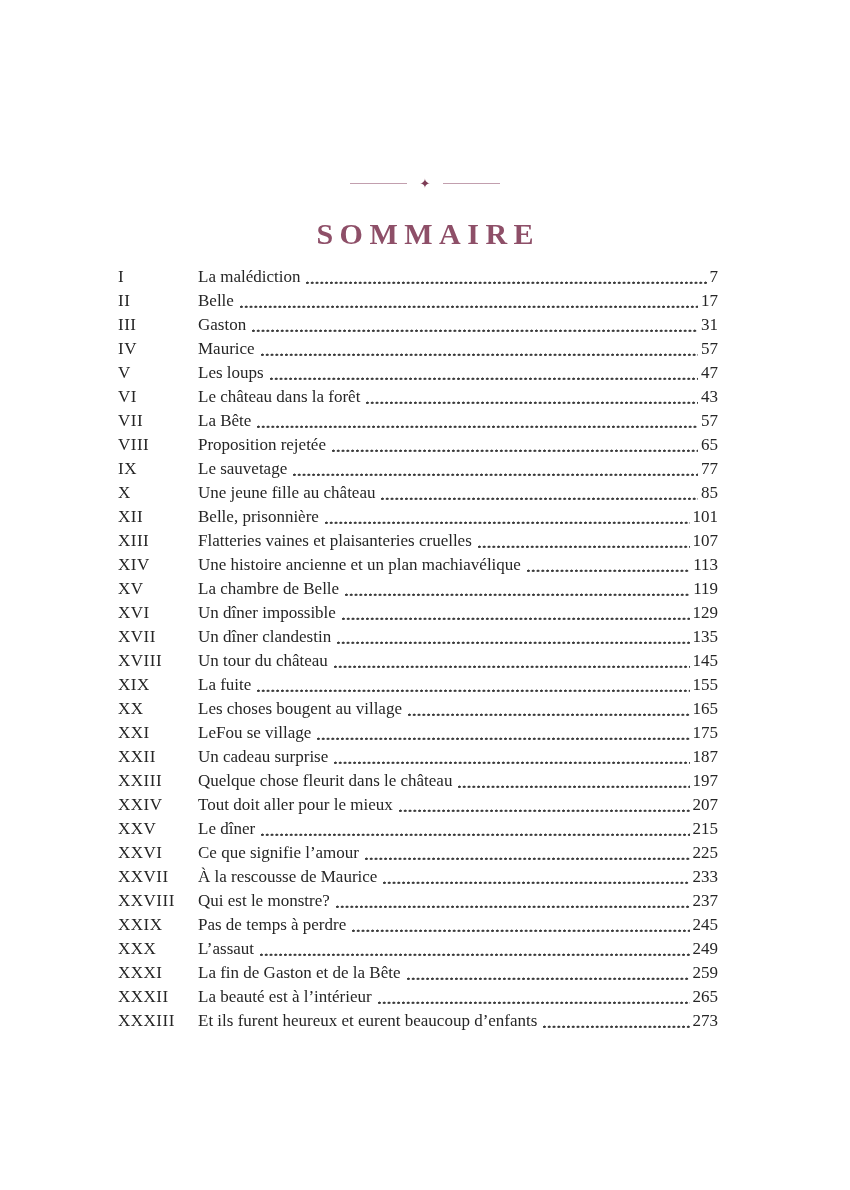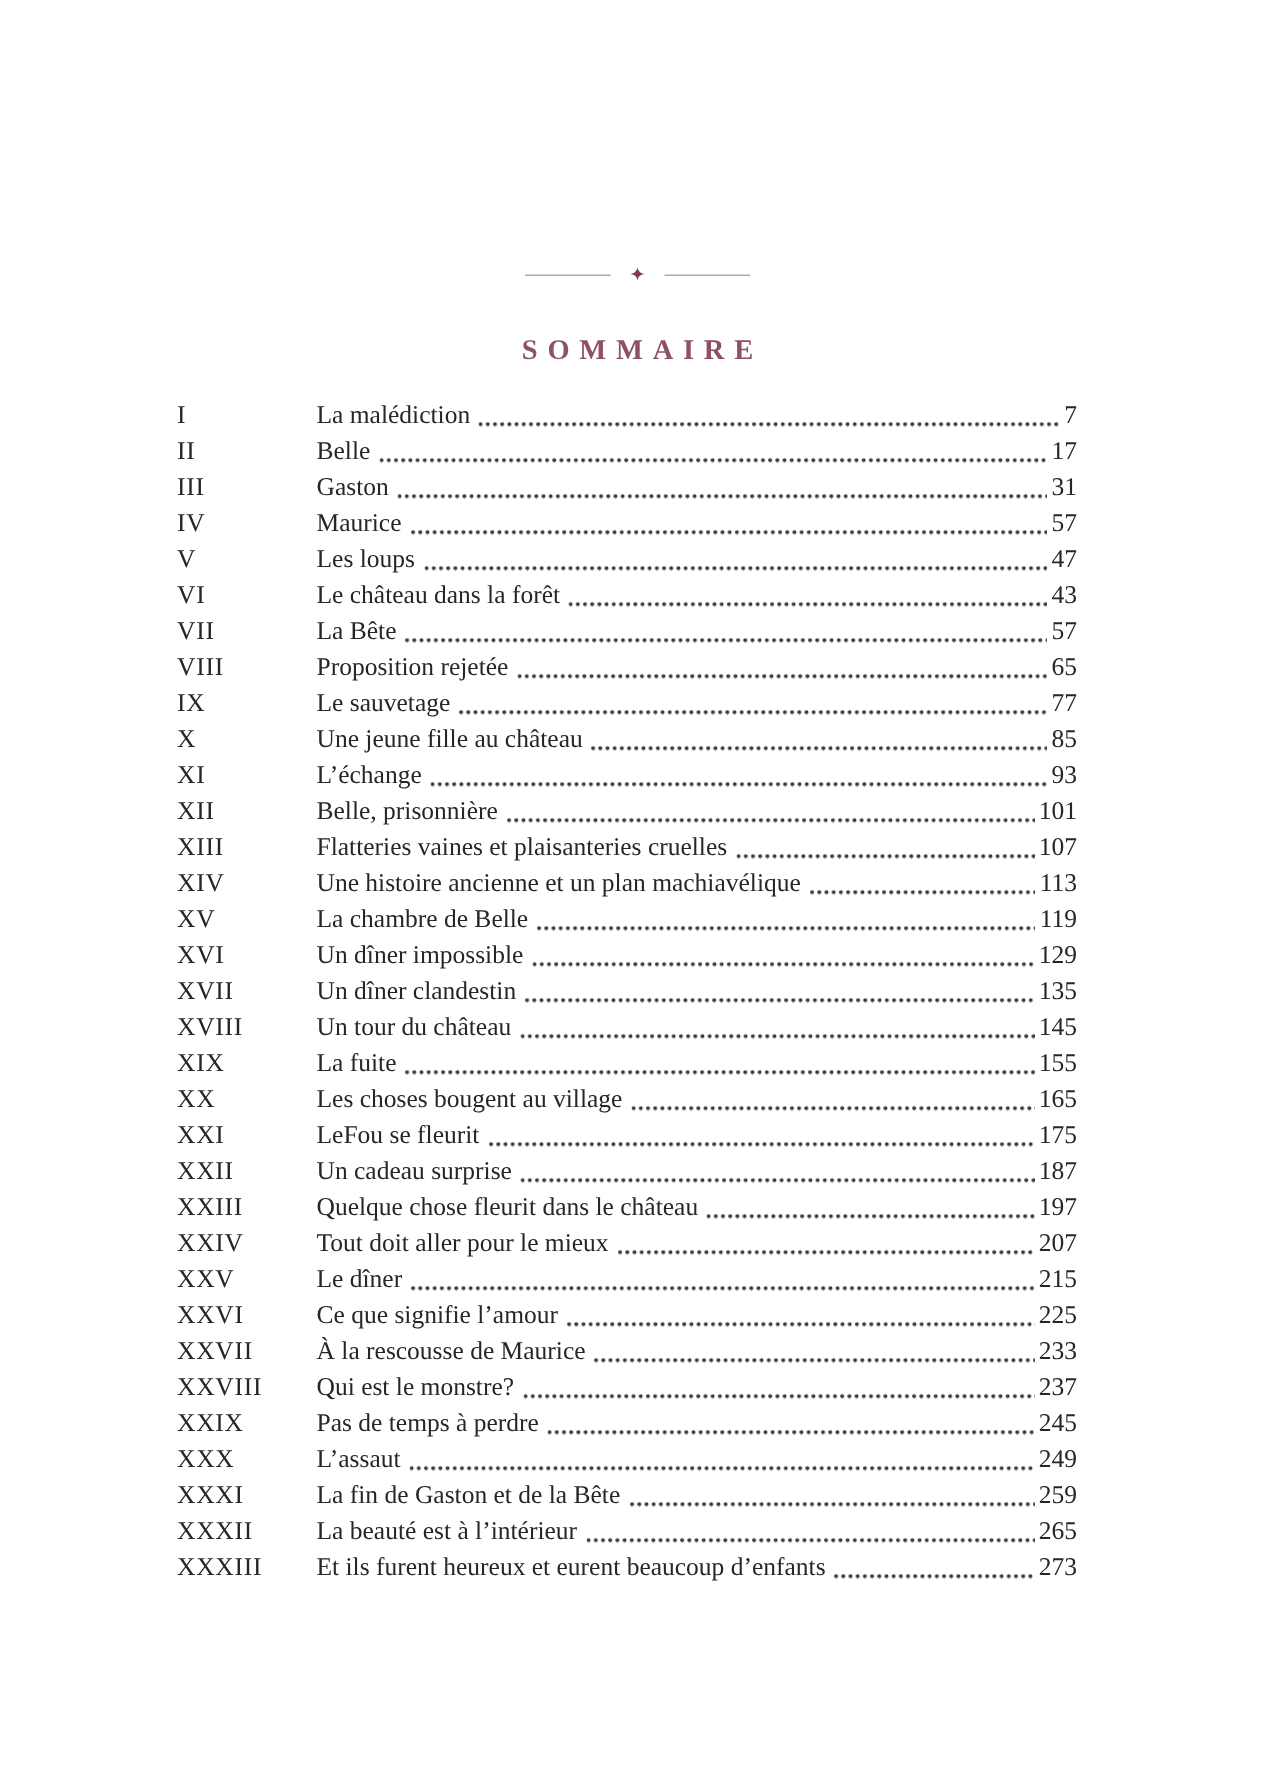--- a/index.html
+++ b/index.html
@@ -33,21 +33,21 @@
   }
   .orn-star {
     color: var(--accent-dark, #7d3c55);
     font-size: 13px;
     line-height: 1;
     transform: translateY(-0.5px);
   }
   .title {
     margin: 30px 0 0 0;
     font-weight: 600;
-    font-size: 19px;
+    font-size: 30px;
     line-height: 26px;
     text-align: center;
     letter-spacing: 6.5px;
     text-indent: 6.5px; 
     color: var(--accent, #8e4f68);
   }
   .toc {
     margin-top: 18px;
     padding: 0 132px 0 118px;
   }
@@ -58,21 +58,20 @@
     line-height: 24px;
     font-size: 17px;
     white-space: nowrap;
   }
   .roman {
     flex: 0 0 80px;
     letter-spacing: 0.5px;
   }
   .ctitle {
     flex: 0 0 auto;
-    margin-left: 13px;
   }
   .leader {
     flex: 1 1 auto;
     align-self: flex-end;
     height: 4px;
     margin: 0 3px 4.5px 6px;
     background-image: radial-gradient(circle at 1.4px 1.8px, var(--dots, #3c3c3c) 1.05px, transparent 1.55px);
     background-size: 4.8px 4px;
     background-repeat: repeat-x;
     background-position: left bottom;
@@ -159,26 +158,20 @@
     <span class="pnum">77</span>
   </div>
 
   <div class="toc-row">
     <span class="roman">X</span>
     <span class="ctitle">Une jeune fille au château</span>
     <span class="leader"></span>
     <span class="pnum">85</span>
   </div>
 
-  <div class="toc-row">
-    <span class="roman">XI</span>
-    <span class="ctitle">L’échange</span>
-    <span class="leader"></span>
-    <span class="pnum">93</span>
-  </div>
 
   <div class="toc-row">
     <span class="roman">XII</span>
     <span class="ctitle">Belle, prisonnière</span>
     <span class="leader"></span>
     <span class="pnum">101</span>
   </div>
 
   <div class="toc-row">
     <span class="roman">XIII</span>
@@ -231,21 +224,21 @@
 
   <div class="toc-row">
     <span class="roman">XX</span>
     <span class="ctitle">Les choses bougent au village</span>
     <span class="leader"></span>
     <span class="pnum">165</span>
   </div>
 
   <div class="toc-row">
     <span class="roman">XXI</span>
-    <span class="ctitle">LeFou se fleurit</span>
+    <span class="ctitle">LeFou se village</span>
     <span class="leader"></span>
     <span class="pnum">175</span>
   </div>
 
   <div class="toc-row">
     <span class="roman">XXII</span>
     <span class="ctitle">Un cadeau surprise</span>
     <span class="leader"></span>
     <span class="pnum">187</span>
   </div>

